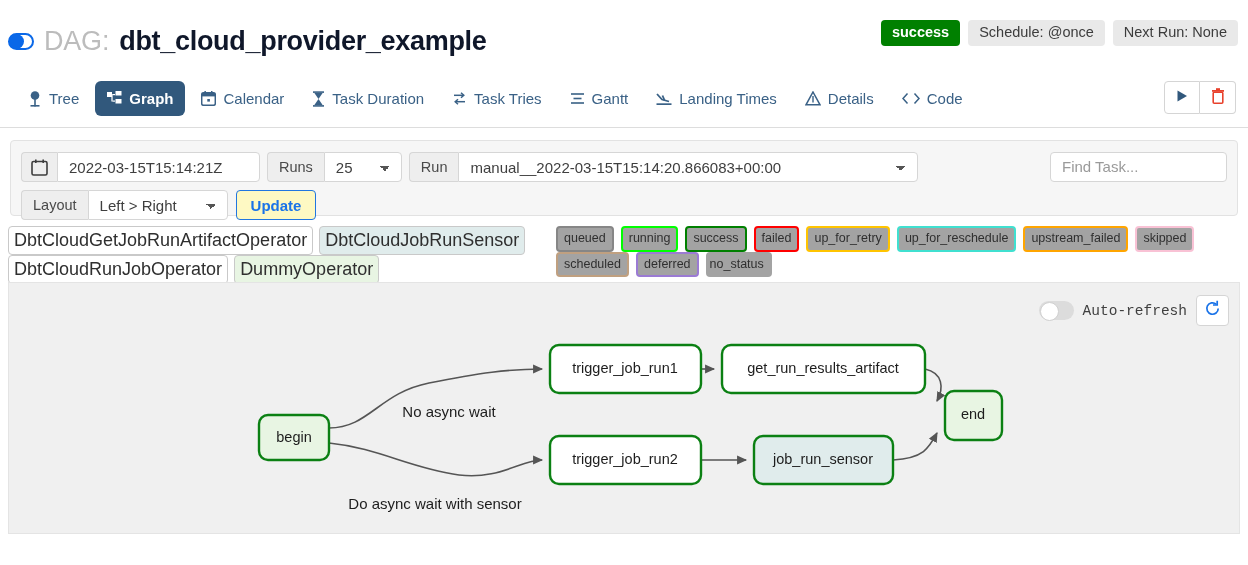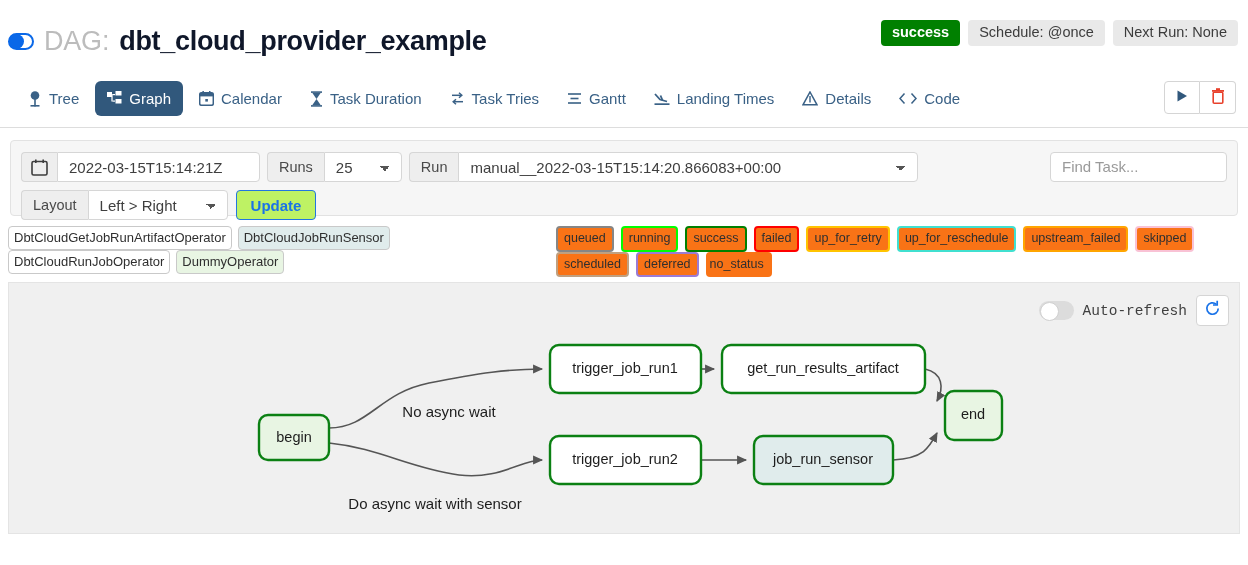--- a/index.html
+++ b/index.html
@@ -90,21 +90,21 @@
     padding: 9px 12px;
     border-radius: 6px;
     font-size: 15px;
     color: #3a6186;
     cursor: pointer;
     white-space: nowrap;
   }
   .tab.active {
     background: #31587c;
     color: #ffffff;
-    font-weight: normal;
+    font-weight: bold;
   }
   .tab svg { display: block; }
   .tab-actions {
     position: absolute;
     right: 12px; top: 11px;
     display: flex;
   }
   .icon-btn {
     width: 36px; height: 33px;
     border: 1px solid #d5d5d5;
@@ -157,21 +157,21 @@
     -webkit-appearance: none; appearance: none;
     padding-right: 28px;
     background-image: linear-gradient(45deg, transparent 50%, #555 50%), linear-gradient(135deg, #555 50%, transparent 50%);
     background-position: calc(100% - 16px) 13px, calc(100% - 11px) 13px;
     background-size: 5px 5px, 5px 5px;
     background-repeat: no-repeat;
     cursor: pointer;
   }
   .btn-update {
     height: 30px;
-    background: #bef264;
+    background: #fef9c3;
     border: 1px solid #2176e0;
     color: #1a73e8;
     border-radius: 4px;
     font-size: 15px;
     font-weight: bold;
     padding: 0 14px;
     margin-left: 8px;
     cursor: pointer;
     font-family: "Liberation Sans", sans-serif;
   }
@@ -182,41 +182,41 @@
   }
 
   
   .legends {
     margin: 10px 8px 0;
     position: relative;
     height: 48px;
   }
   .legend-chip {
     display: inline-flex; align-items: center;
-    font-size: 13px;
+    font-size: 18px;
     line-height: 1;
     padding: 4px 5px 5px;
     border-radius: 4px;
     border: 1px solid #c9c9c9;
     background: #ffffff;
     color: #2f2f2f;
     margin-right: 6px;
     white-space: nowrap;
     vertical-align: top;
   }
   .op-legend { position: absolute; left: 0; top: 0; width: 530px; }
   .state-legend { position: absolute; left: 548px; top: 0; right: 0; }
   .state-chip {
     display: inline-flex; align-items: center;
     font-size: 12.5px;
     line-height: 1;
     padding: 4px 6px 5px;
     border-radius: 4px;
     border: 2px solid transparent;
-    background: #f97316;
+    background: #a3a3a3;
     color: #2f2f2f;
     margin-right: 7px;
     white-space: nowrap;
     vertical-align: top;
   }
   .state-chip.plain { border-color: transparent; padding-left: 2px; }
 
   
   .graph-panel {
     margin: 8px 8px 0;

